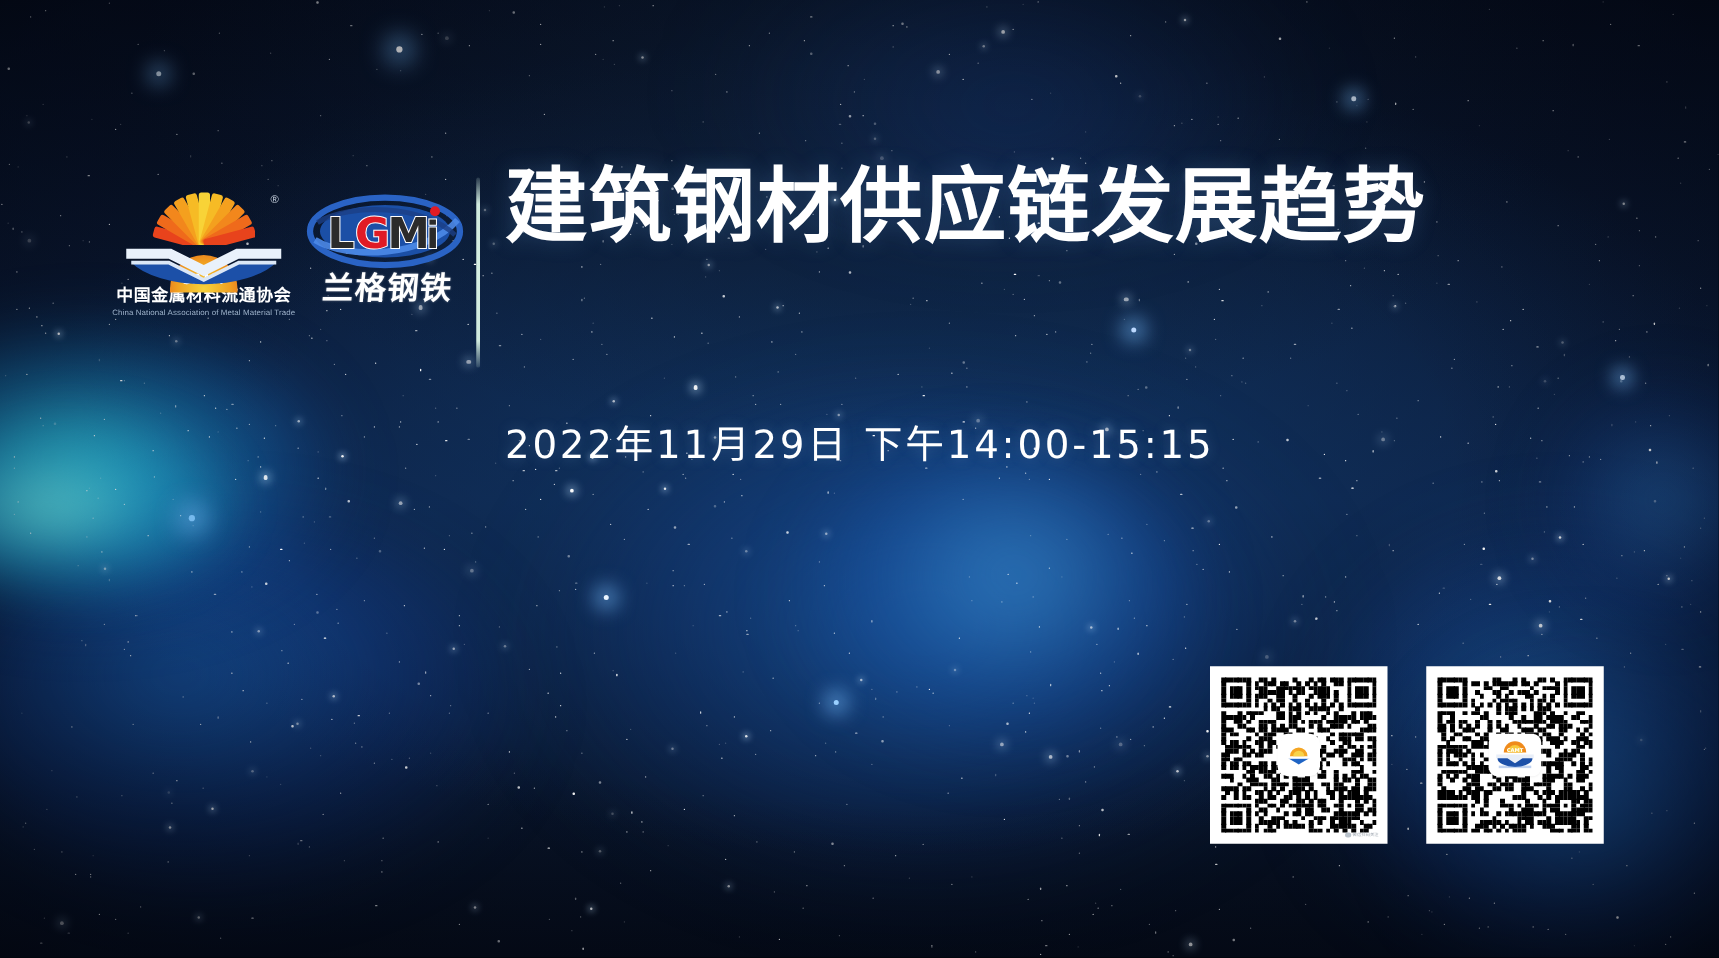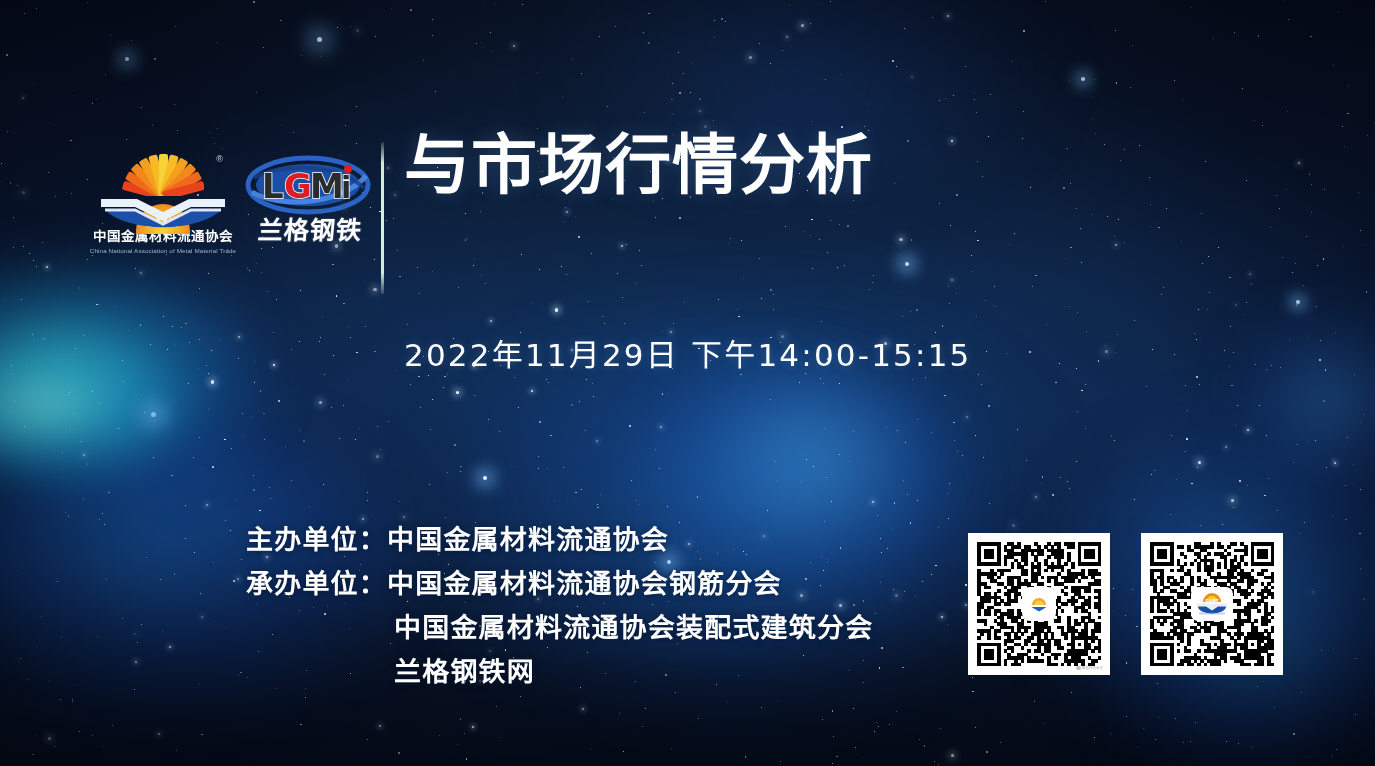--- a/index.html
+++ b/index.html
@@ -1541,32 +1541,26 @@
           </svg>
         </div>
         <div class="lgmi-cn">兰格钢铁</div>
       </div>
 
     </div>
 
     <div class="divider"></div>
 
     <div class="title">
-      <span class="tl">与市场行情分析</span>
+      <span class="tl">建筑钢材供应链发展趋势</span>
     </div>
 
     <div class="datetime">2022年11月29日  下午14:00-15:15</div>
   </div>
 
-  <div class="orgs" id="orgs">
-      <div class="row"><span>主办单位：</span><span>中国金属材料流通协会</span></div>
-      <div class="row"><span>承办单位：</span><span>中国金属材料流通协会钢筋分会</span></div>
-      <div class="row indent"><span></span><span>中国金属材料流通协会装配式建筑分会</span></div>
-      <div class="row indent"><span></span><span>兰格钢铁网</span></div>
-    </div>
 
   <div class="qr-wrap" id="qr-left">
     <div class="qr-canvas">
       <div class="qr-grid" id="qrgrid-left">
           <i style="left: 0px; top: 0px; width: 3.7px; height: 3.7px;"></i>
           <i style="left: 3.35px; top: 0px; width: 3.7px; height: 3.7px;"></i>
           <i style="left: 6.7px; top: 0px; width: 3.7px; height: 3.7px;"></i>
           <i style="left: 10.05px; top: 0px; width: 3.7px; height: 3.7px;"></i>
           <i style="left: 13.41px; top: 0px; width: 3.7px; height: 3.7px;"></i>
           <i style="left: 16.76px; top: 0px; width: 3.7px; height: 3.7px;"></i>

